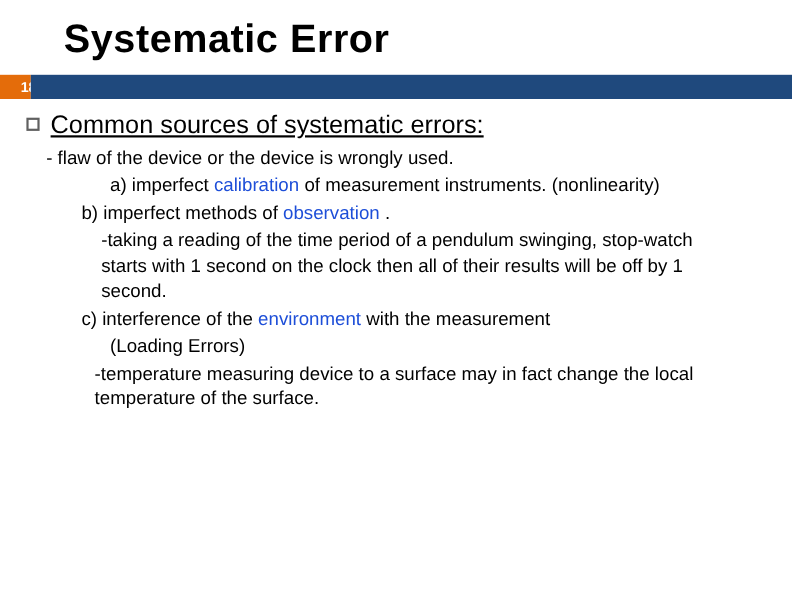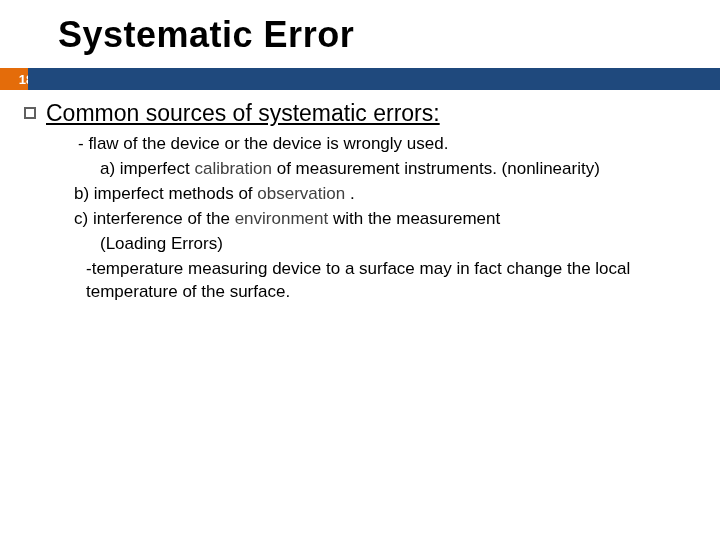--- a/index.html
+++ b/index.html
@@ -51,31 +51,31 @@
   .lead {
     font-size: 23px;
     text-decoration: underline;
     text-underline-offset: 2px;
   }
   .body {
     font-size: 17px;
     line-height: 1.35;
     padding-left: 20px;
   }
-  .flaw { margin-top: 2px; margin-bottom: 2px; margin-left: 36px; }
+  .flaw { margin-top: 2px; margin-bottom: 2px; }
   .sub-a { margin-left: 58px; text-align: justify; margin-bottom: 2px; }
   .sub-a2 { margin-left: 50px; margin-right: 60px; margin-bottom: 2px; }
   .sub-b { margin-left: 32px; margin-bottom: 2px; }
   .sub-b2 { margin-left: 50px; margin-right: 60px; margin-bottom: 2px; }
   .sub-c { margin-left: 32px; margin-right: 40px; text-align: justify; margin-bottom: 2px; }
   .sub-c-in { margin-left: 58px; margin-bottom: 2px; }
   .sub-d { margin-left: 32px; margin-right: 40px; text-align: justify; margin-bottom: 2px; }
   .sub-d-in { margin-left: 58px; margin-bottom: 2px; }
   .sub-d2 { margin-left: 44px; margin-right: 60px; margin-bottom: 2px; }
-  .red { color: #404040; }
+  .red { color: #1d4ed8; }
 </style>
 </head>
 <body>
 
 <div class="slide">
   <div class="title">Systematic Error</div>
 
   <div class="badge-row">
     <div class="badge">18</div>
     <div class="badge-rest"></div>
@@ -92,20 +92,21 @@
 
       <div class="flaw">- flaw of the device or the device is wrongly used.</div>
 
       <div class="sub-a">
         <span>a) imperfect </span><span class="red">calibration</span><span> of measurement instruments. (nonlinearity)</span>
       </div>
 
       <div class="sub-b">
         <span>b) imperfect methods of </span><span class="red">observation</span><span> .</span>
       </div>
+      <div class="sub-b2">-taking a reading of the time period of a pendulum swinging, stop-watch starts with 1 second on the clock then all of their results will be off by 1 second.</div>
 
       <div class="sub-c">
         <span>c) interference of the </span><span class="red">environment</span><span> with the measurement</span>
       </div>
 
       <div class="sub-d-in">(Loading Errors)</div>
       <div class="sub-d2">-temperature measuring device to a surface may in fact change the local temperature of the surface.</div>
 
     </div>
   </div>

